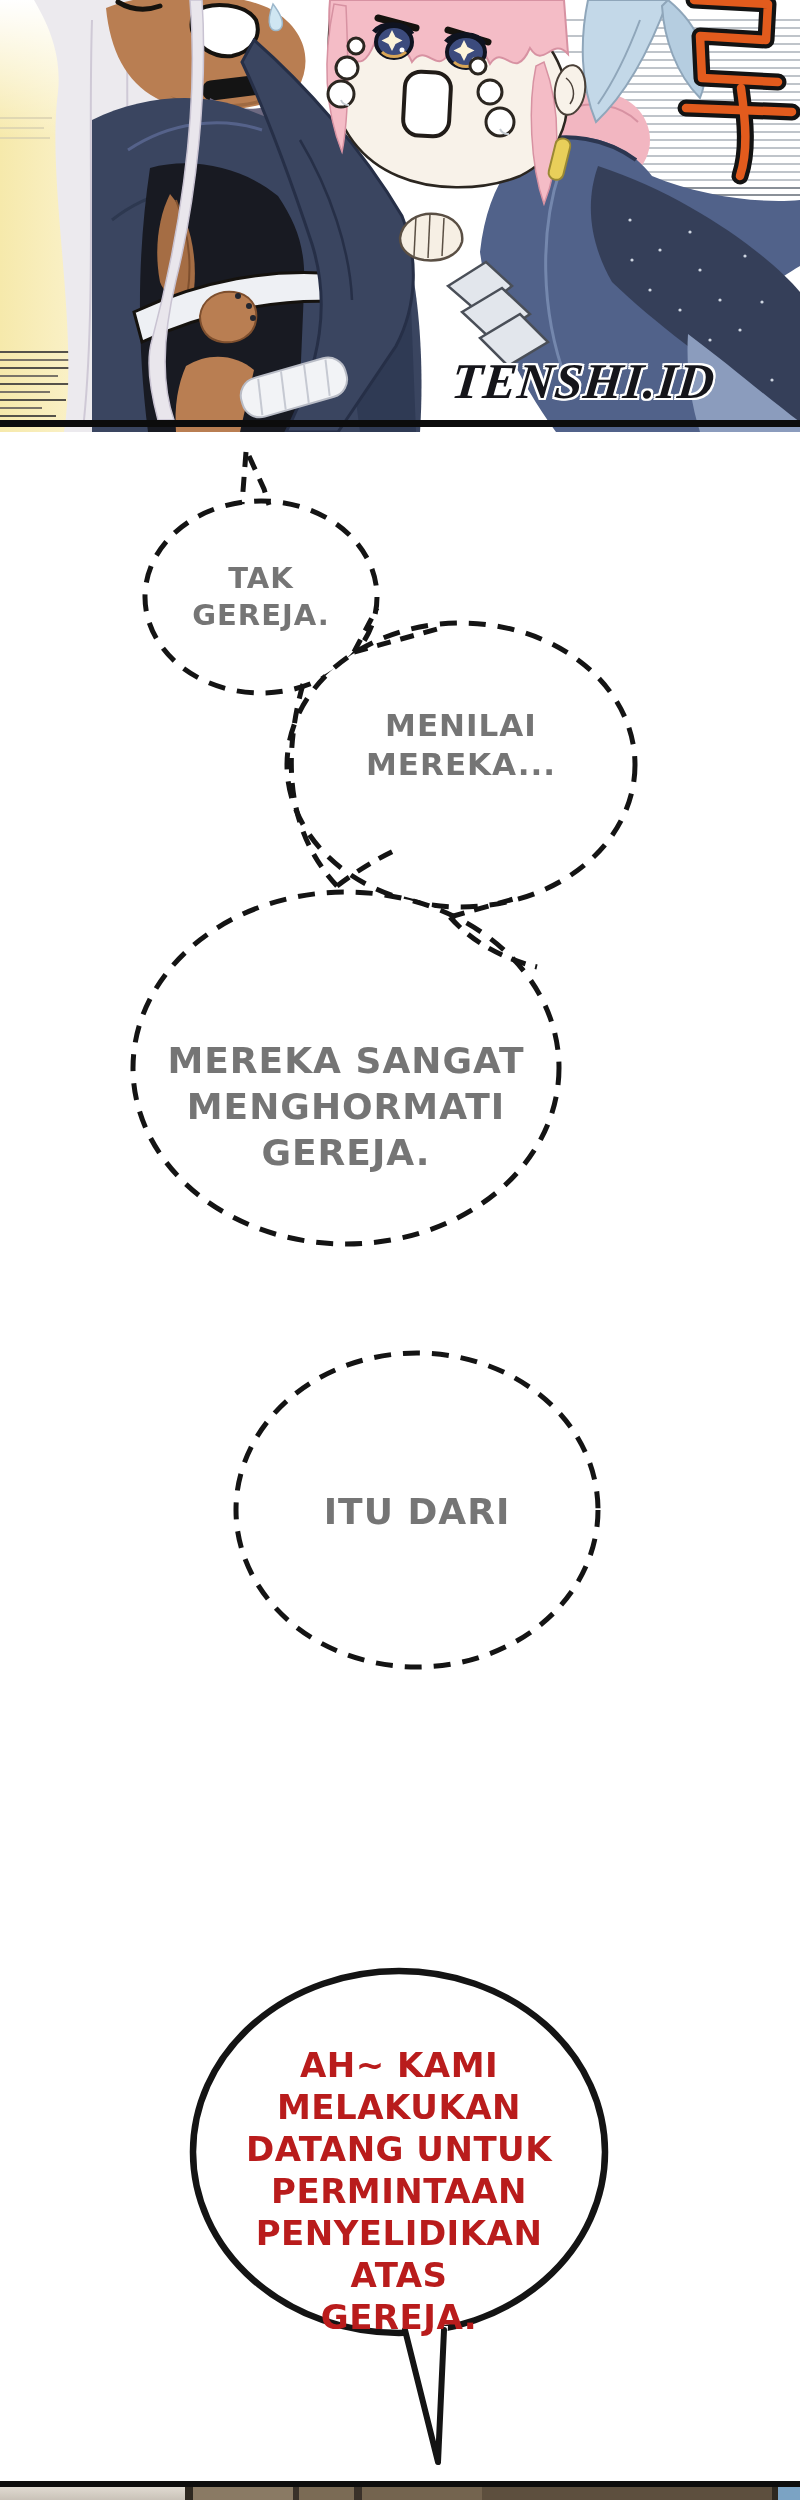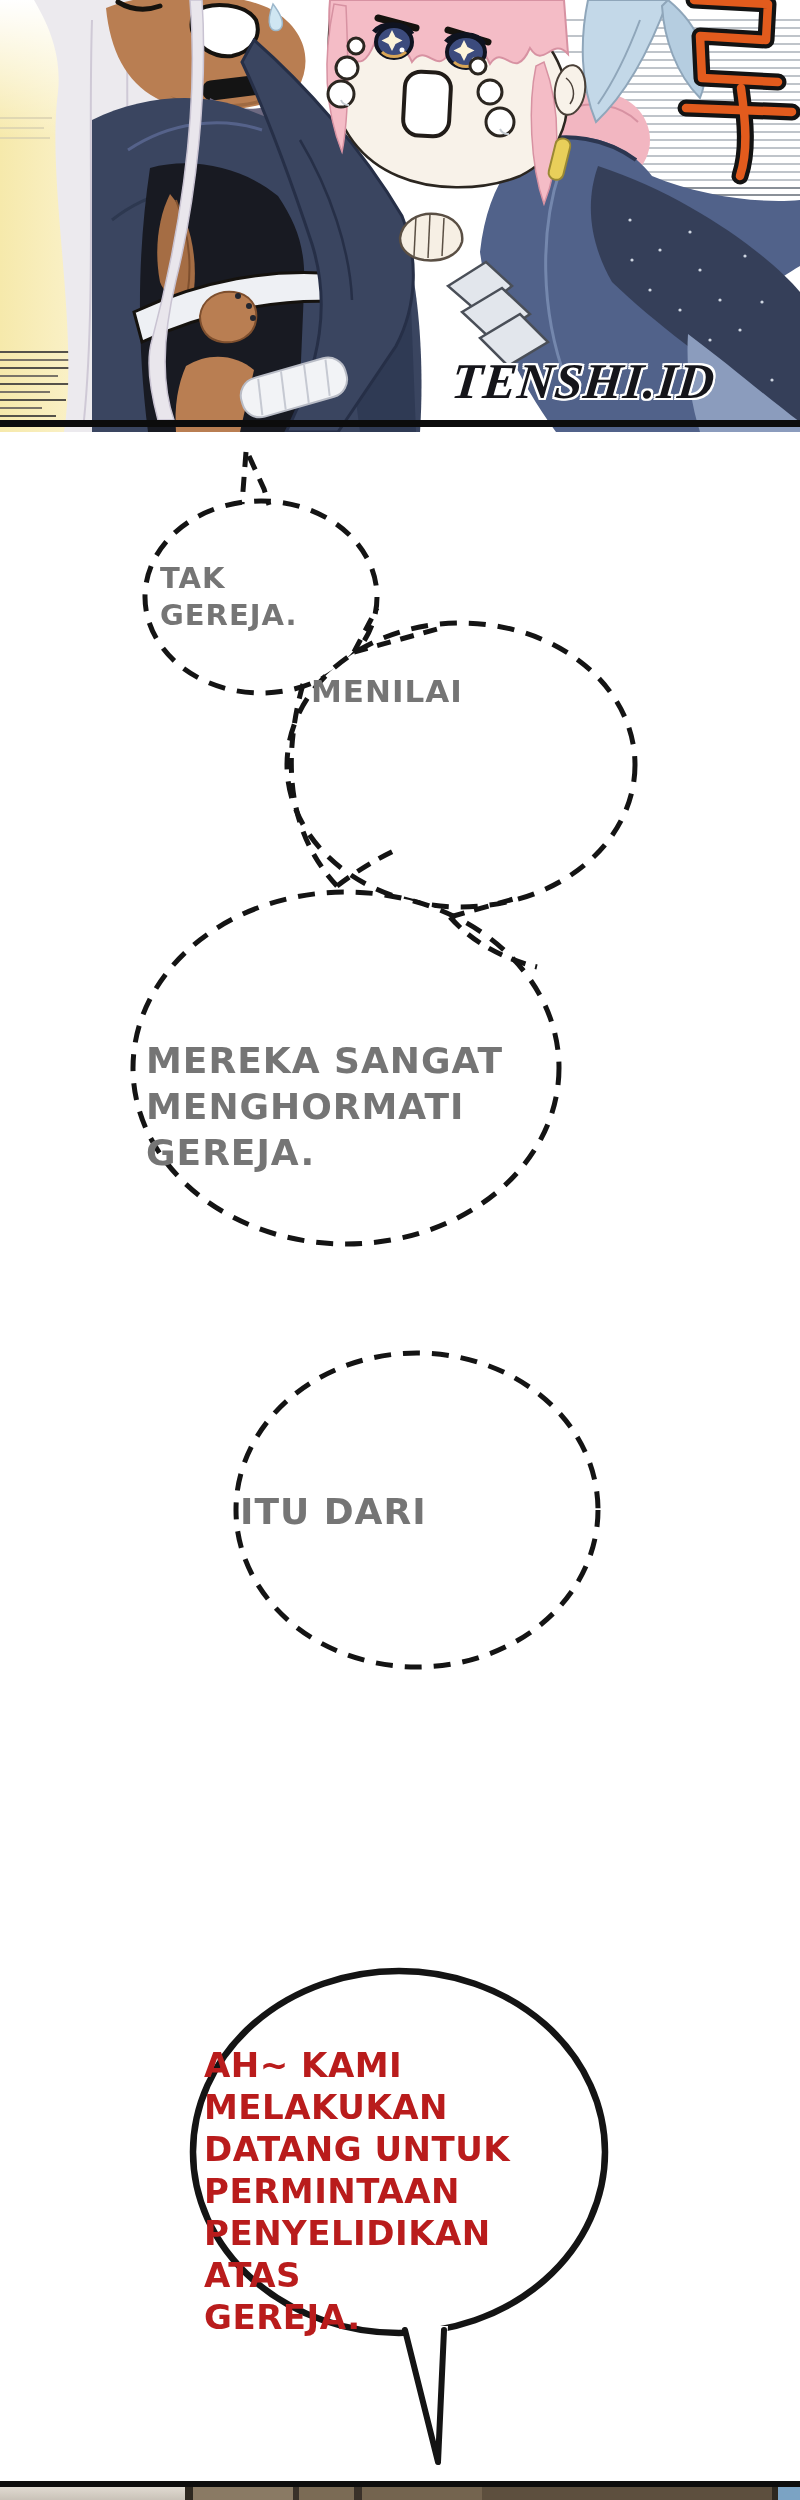--- a/index.html
+++ b/index.html
@@ -13,26 +13,26 @@
   .watermark{
     position:absolute;left:452px;top:352px;width:348px;
     font-family:"Liberation Serif", serif;
     font-style:italic;font-weight:bold;font-size:50px;letter-spacing:1px;
     color:#15151a;white-space:nowrap;transform:skewX(-6deg);
     text-shadow:2px 0 0 #fff,-2px 0 0 #fff,0 2px 0 #fff,0 -2px 0 #fff,
                 2px 2px 0 #fff,-2px -2px 0 #fff,2px -2px 0 #fff,-2px 2px 0 #fff;
   }
   .balloons{position:absolute;left:0;top:0;width:800px;height:2500px;}
   .btext{
-    position:absolute;text-align:left;font-weight:bold;line-height:1.24;
+    position:absolute;text-align:center;font-weight:bold;line-height:1.24;
     color:#757575;letter-spacing:1px;
   }
   .btext span{display:block;}
   .btext.b1{left:160px;top:560px;width:202px;font-size:29px;line-height:37px;}
-  .btext.b2{left:311px;top:672px;width:300px;font-size:31px;line-height:39px;}
+  .btext.b2{left:311px;top:706px;width:300px;font-size:31px;line-height:39px;}
   .btext.b3{left:146px;top:1010px;width:400px;font-size:36px;line-height:46px;margin-top:28px;}
   .btext.b4{left:240px;top:1489px;width:354px;font-size:36px;line-height:46px;}
   .btext.b5{left:204px;top:2044px;width:390px;font-size:34px;line-height:42px;color:#b91c1c;letter-spacing:0.5px;}
   .next-strip{position:absolute;left:0;top:2481px;width:800px;height:19px;}
   .next-strip .bar{height:6px;background:#0d0d0d;}
   .next-strip .segs{display:flex;height:13px;}
   .next-strip .segs div{height:13px;}
 </style>
 </head>
 <body>
@@ -267,20 +267,21 @@
       <path d="M405,2330 L438,2462 M444,2330 L438,2462" stroke="#141414" stroke-width="6" fill="none" stroke-linecap="round"></path>
     </g>
   </svg>
 
   <div class="btext b1">
     <span>TAK</span>
     <span>GEREJA.</span>
   </div>
   <div class="btext b2">
     <span>MENILAI</span>
+    <span>MEREKA...</span>
   </div>
   <div class="btext b3">
     <span>MEREKA SANGAT</span>
     <span>MENGHORMATI</span>
     <span>GEREJA.</span>
   </div>
   <div class="btext b4">
     <span>ITU DARI</span>
   </div>
   <div class="btext b5">

